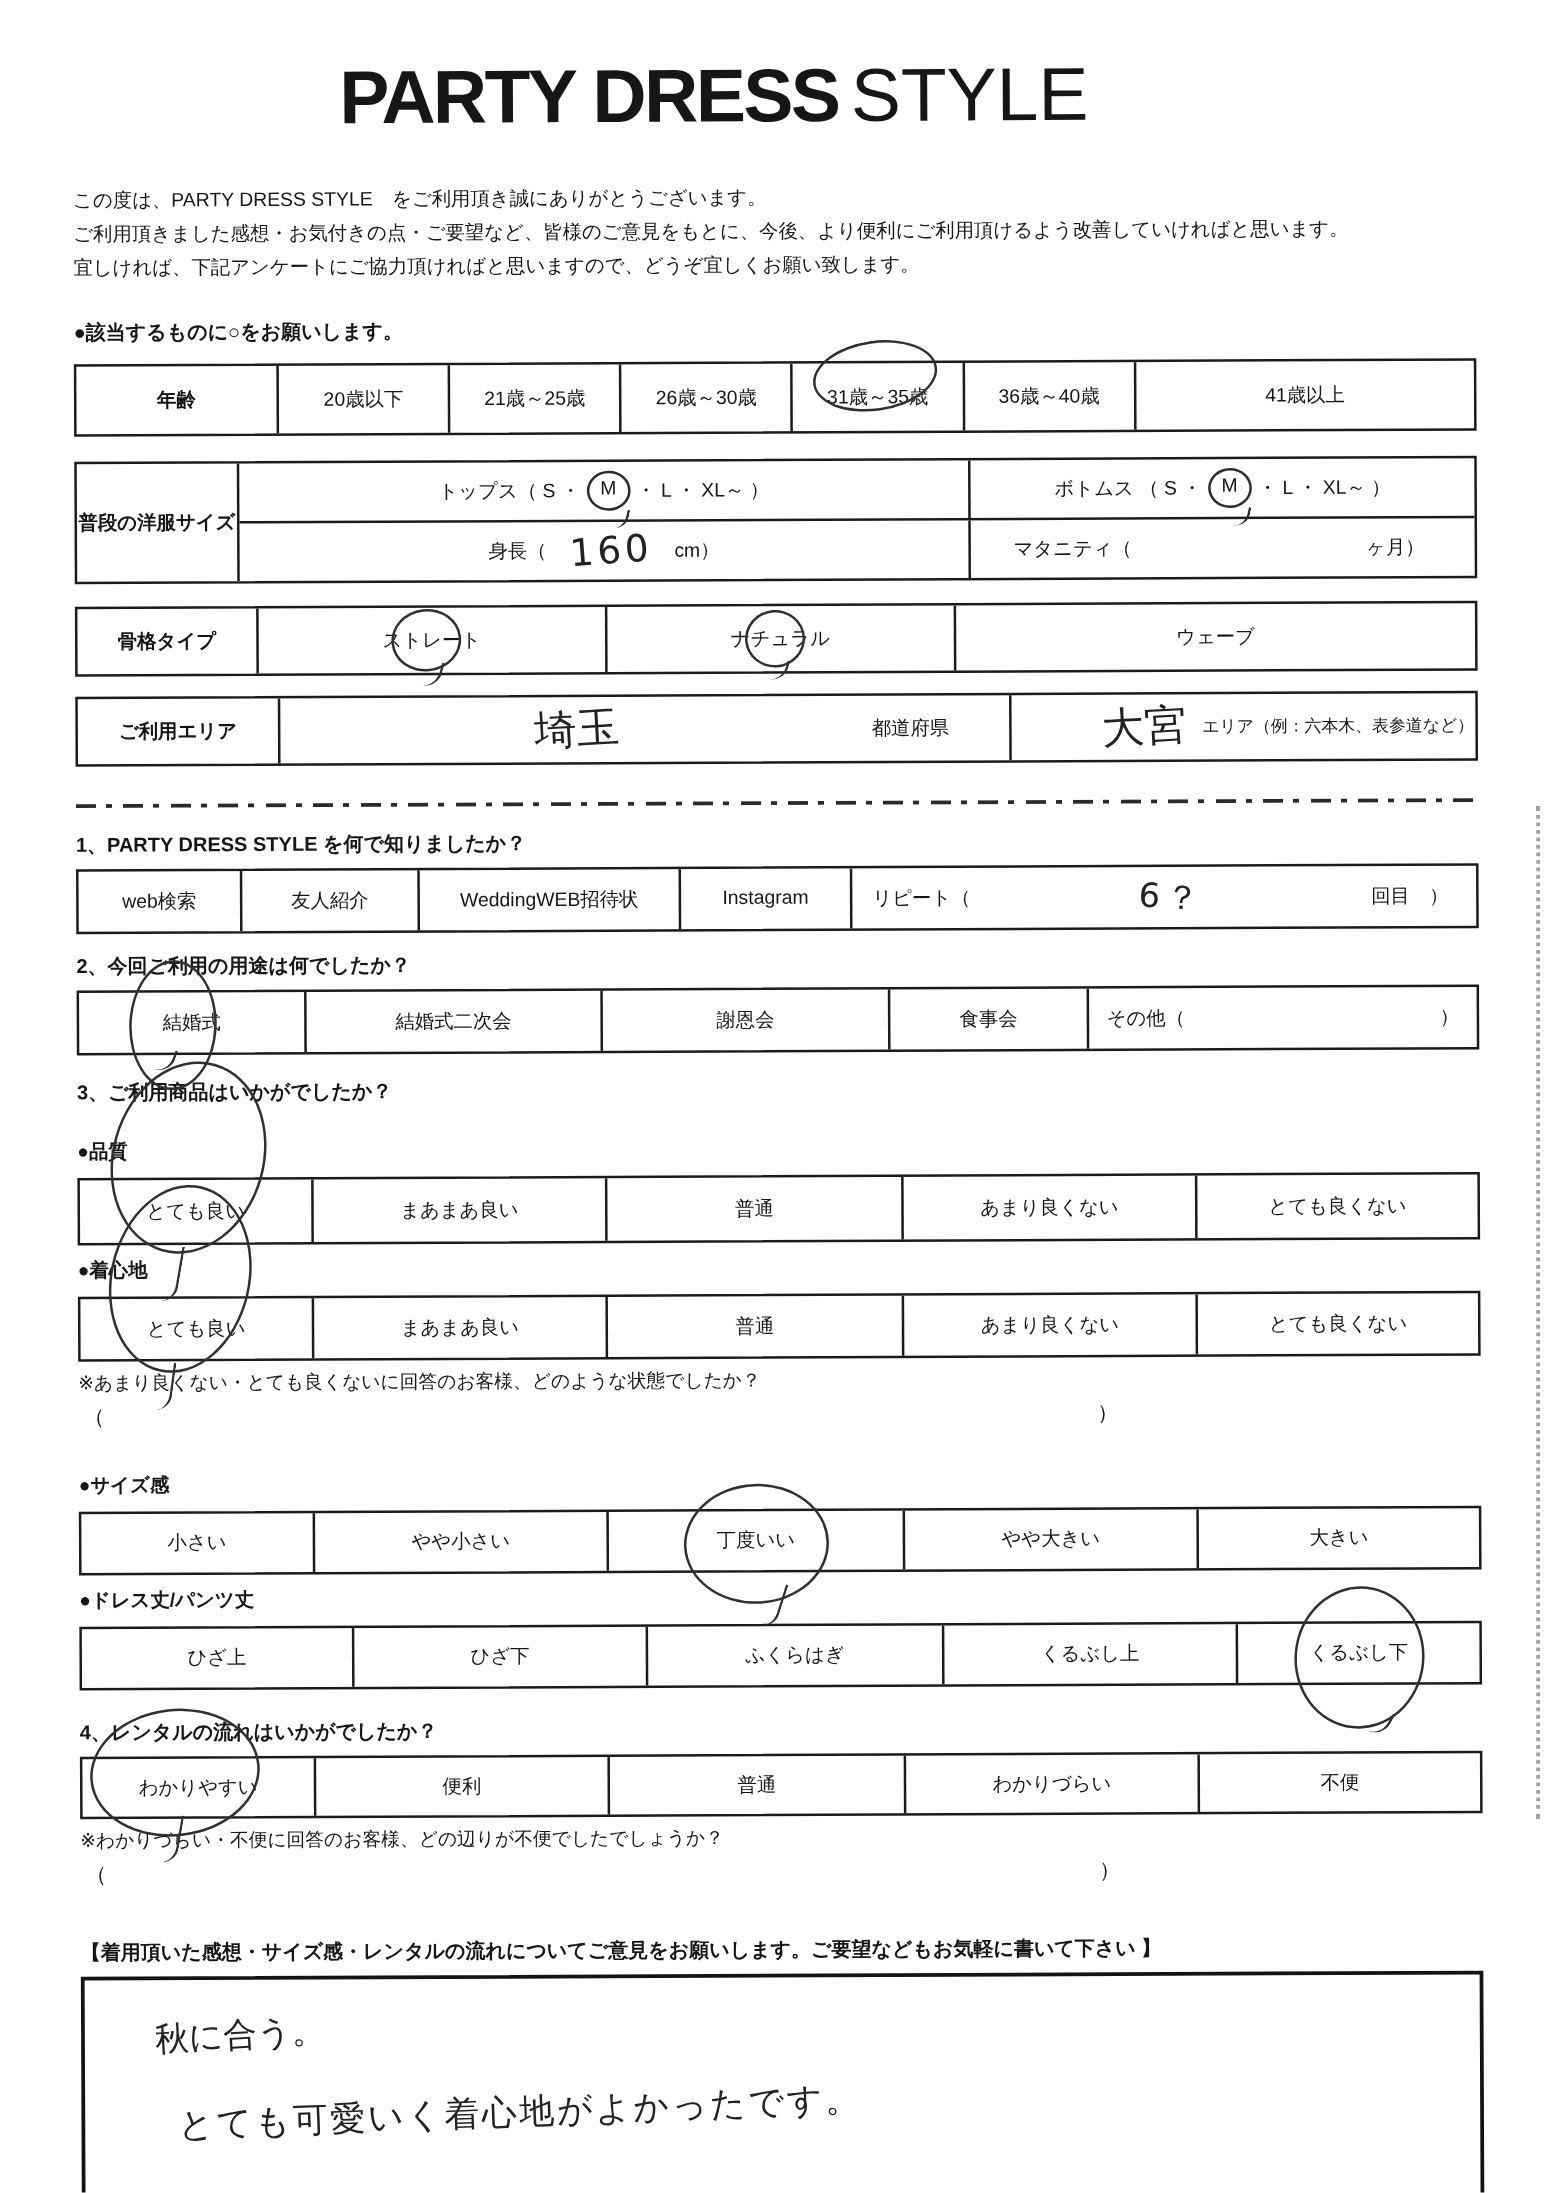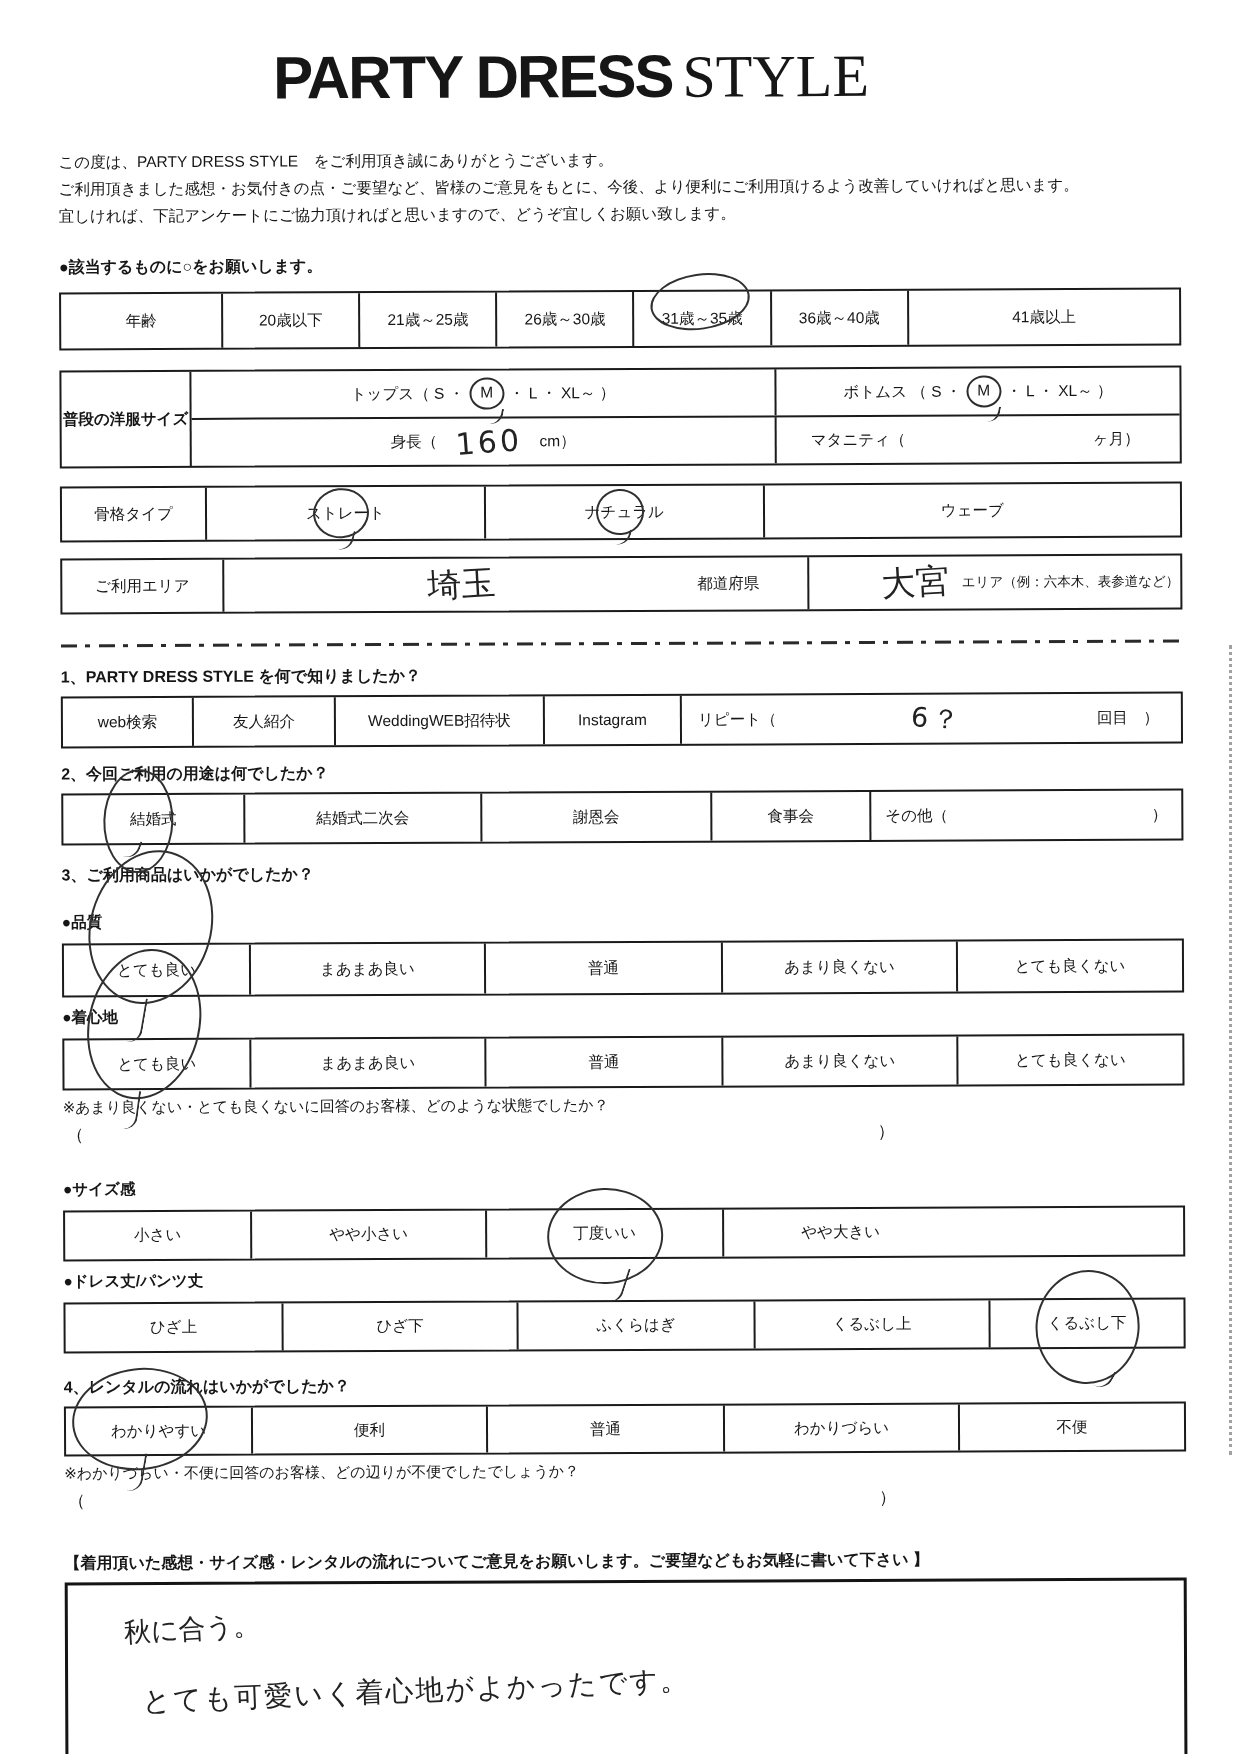--- a/index.html
+++ b/index.html
@@ -4,30 +4,30 @@
 <style>
   html,body{margin:0;padding:0;background:#ffffff;}
   body{
     width:1242px;height:1754px;overflow:hidden;position:relative;
     font-family:"Liberation Sans","DejaVu Sans",sans-serif;color:#161616;
   }
   .page{position:absolute;left:62px;top:0;width:1122px;transform:rotate(-0.25deg);}
   
   .title{margin-top:42px;text-align:center;transform:translateX(-48px);white-space:nowrap;}
   .title .t-main{font-weight:bold;font-size:60px;letter-spacing:-2px;}
-  .title .t-sub{font-weight:normal;font-size:60px;letter-spacing:0px;margin-left:10px;font-family:Liberation Serif, serif;}
+  .title .t-sub{font-weight:normal;font-size:60px;letter-spacing:0px;margin-left:10px;}
   
   .intro{margin-top:34px;font-size:15.5px;line-height:27px;}
   .instruction{margin-top:28px;font-size:16px;font-weight:bold;}
   
   .tbl{display:flex;border:2.5px solid #1b1b1b;background:#fff;}
   .cell{border-left:2px solid #1b1b1b;display:flex;align-items:center;justify-content:center;
         font-size:15.5px;position:relative;text-align:center;}
   .cell:first-child{border-left:none;}
-  .cell.head{font-weight:normal;font-size:15.5px;}
+  .cell.head{font-weight:bold;font-size:15.5px;}
   
   .tbl2{display:flex;border:2.5px solid #1b1b1b;}
   .tbl2 .headcol{width:128px;display:flex;align-items:center;justify-content:center;
         font-weight:bold;font-size:15.5px;}
   .tbl2 .rows{flex:1;display:flex;flex-direction:column;border-left:2px solid #1b1b1b;}
   .tbl2 .r{display:flex;flex:1;border-top:2px solid #1b1b1b;}
   .tbl2 .r:first-child{border-top:none;}
   .tbl2 .r .cell:first-child{border-left:none;}
   
   .divider{margin-top:30px;height:3px;
@@ -261,20 +261,23 @@
         <span>やや小さい</span>
       </div>
     <div class="cell" style="width:235px">
       <span>丁度いい</span>
       <div class="cmark" style="width:112px;height:92px;top:-22px;left:calc(50% - 58px);transform:rotate(-2deg);"></div>
       <div class="ctail" style="height:38px;top:56px;left:calc(50% + 6px);transform:rotate(18deg);"></div>
     </div>
     <div class="cell" style="width:233px">
         <span>やや大きい</span>
       </div>
+    <div class="cell" style="flex:1">
+        <span>大きい</span>
+      </div>
   </div>
 
   <div class="subhead" style="margin-top:10px;">●ドレス丈/パンツ丈</div>
   <div class="tbl" style="margin-top:10px;height:47px;">
     <div class="cell" style="width:216px">
         <span>ひざ上</span>
       </div>
     <div class="cell" style="width:233px">
         <span>ひざ下</span>
       </div>

